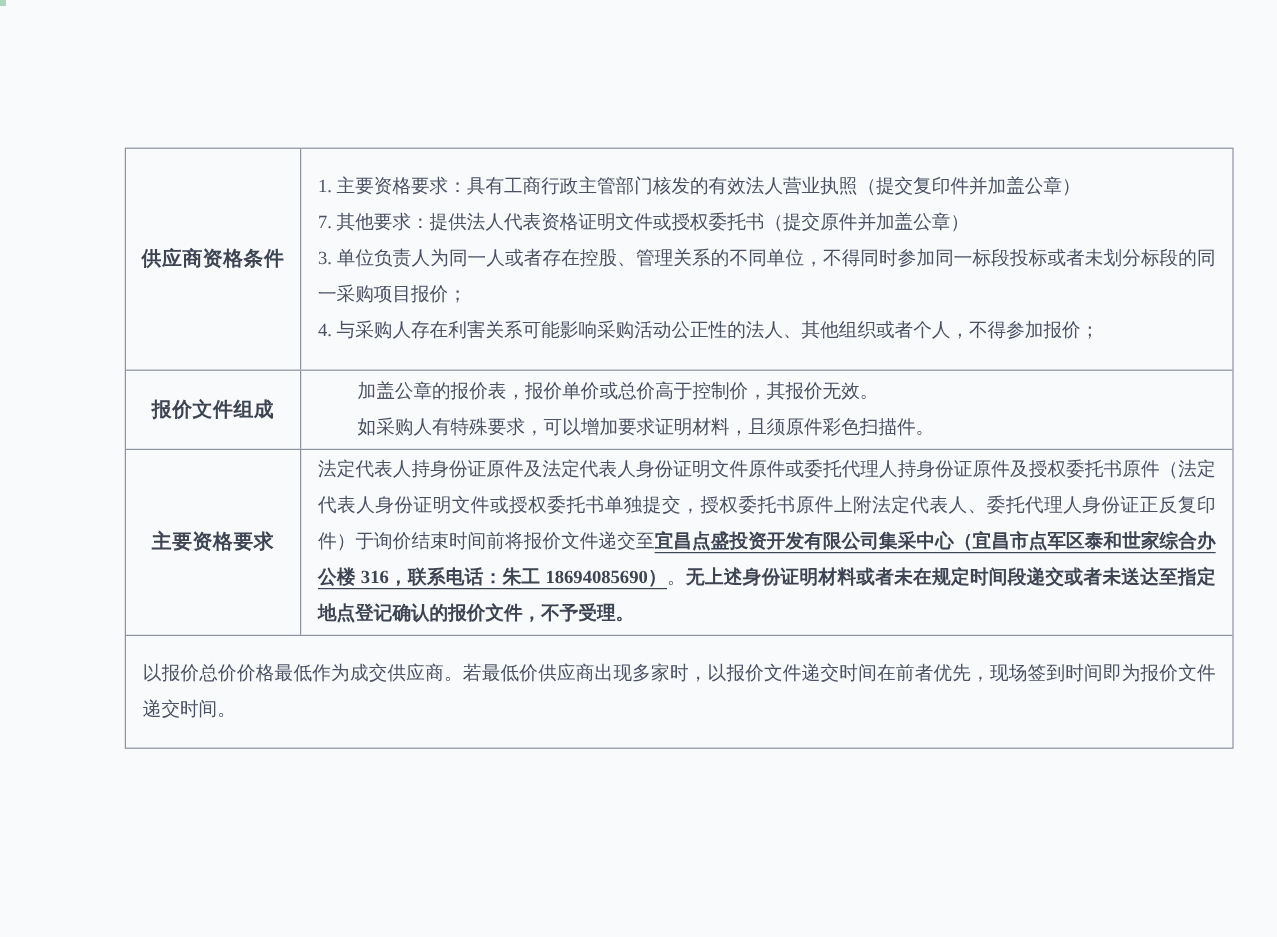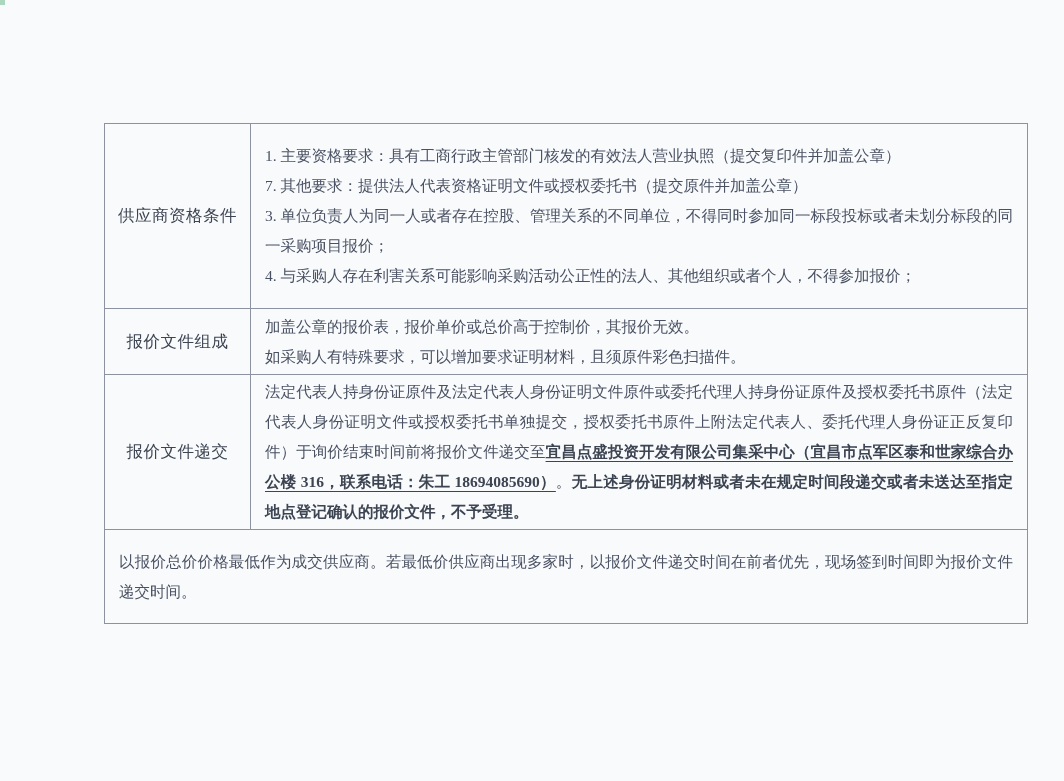--- a/index.html
+++ b/index.html
@@ -14,29 +14,29 @@
     background:#9fd0b4;opacity:.85;
   }
   .doc-table{
     position:absolute;left:104px;top:123px;width:924px;
     border:1px solid #8d92a0;box-sizing:border-box;
     background:transparent;
   }
   .row{display:flex;box-sizing:border-box;}
   .row + .row{border-top:1px solid #8d92a0;}
   .row.r0{min-height:184px;}
-  .row.r1{min-height:66px;}
+  .row.r1{min-height:66px;gap:33px;}
   .row.r2{min-height:149px;}
   .row.r3{min-height:94px;}
   .cell{box-sizing:border-box;}
   .cell.header{
     flex:0 0 146px;width:146px;
     border-right:1px solid #8d92a0;
     display:flex;align-items:center;justify-content:center;
-    font-weight:normal;font-size:16.5px;color:#3d4452;
+    font-weight:bold;font-size:16.5px;color:#3d4452;
     letter-spacing:0.5px;text-align:center;
   }
   .cell.content{
     flex:1;padding:2px 14px;
     display:flex;flex-direction:column;justify-content:center;
     font-size:15.5px;line-height:30px;
   }
   .para{text-align:justify;margin:0;}
   .seg-bold{font-weight:bold;color:#3d4452;}
   .seg-underline{text-decoration:underline;text-underline-offset:4px;text-decoration-thickness:1px;}
@@ -59,21 +59,21 @@
 
   <div class="row r1">
     <div class="cell header">报价文件组成</div>
     <div class="cell content">
           <div class="para">加盖公章的报价表，报价单价或总价高于控制价，其报价无效。</div>
           <div class="para">如采购人有特殊要求，可以增加要求证明材料，且须原件彩色扫描件。</div>
         </div>
   </div>
 
   <div class="row r2">
-    <div class="cell header">报价文件递交</div>
+    <div class="cell header">主要资格要求</div>
     <div class="cell content">
           <div class="para"><span>法定代表人持身份证原件及法定代表人身份证明文件原件或委托代理人持身份证原件及授权委托书原件（法定代表人身份证明文件或授权委托书单独提交，授权委托书原件上附法定代表人、委托代理人身份证正反复印件）于询价结束时间前将报价文件递交至</span><span class="seg-bold seg-underline">宜昌点盛投资开发有限公司集采中心（宜昌市点军区泰和世家综合办公楼 316，联系电话：朱工 18694085690）</span><span>。</span><span class="seg-bold">无上述身份证明材料或者未在规定时间段递交或者未送达至指定地点登记确认的报价文件，不予受理。</span></div>
         </div>
   </div>
 
   <div class="row r3">
     <div class="cell content">
           <div class="para">以报价总价价格最低作为成交供应商。若最低价供应商出现多家时，以报价文件递交时间在前者优先，现场签到时间即为报价文件递交时间。</div>
         </div>
   </div>

